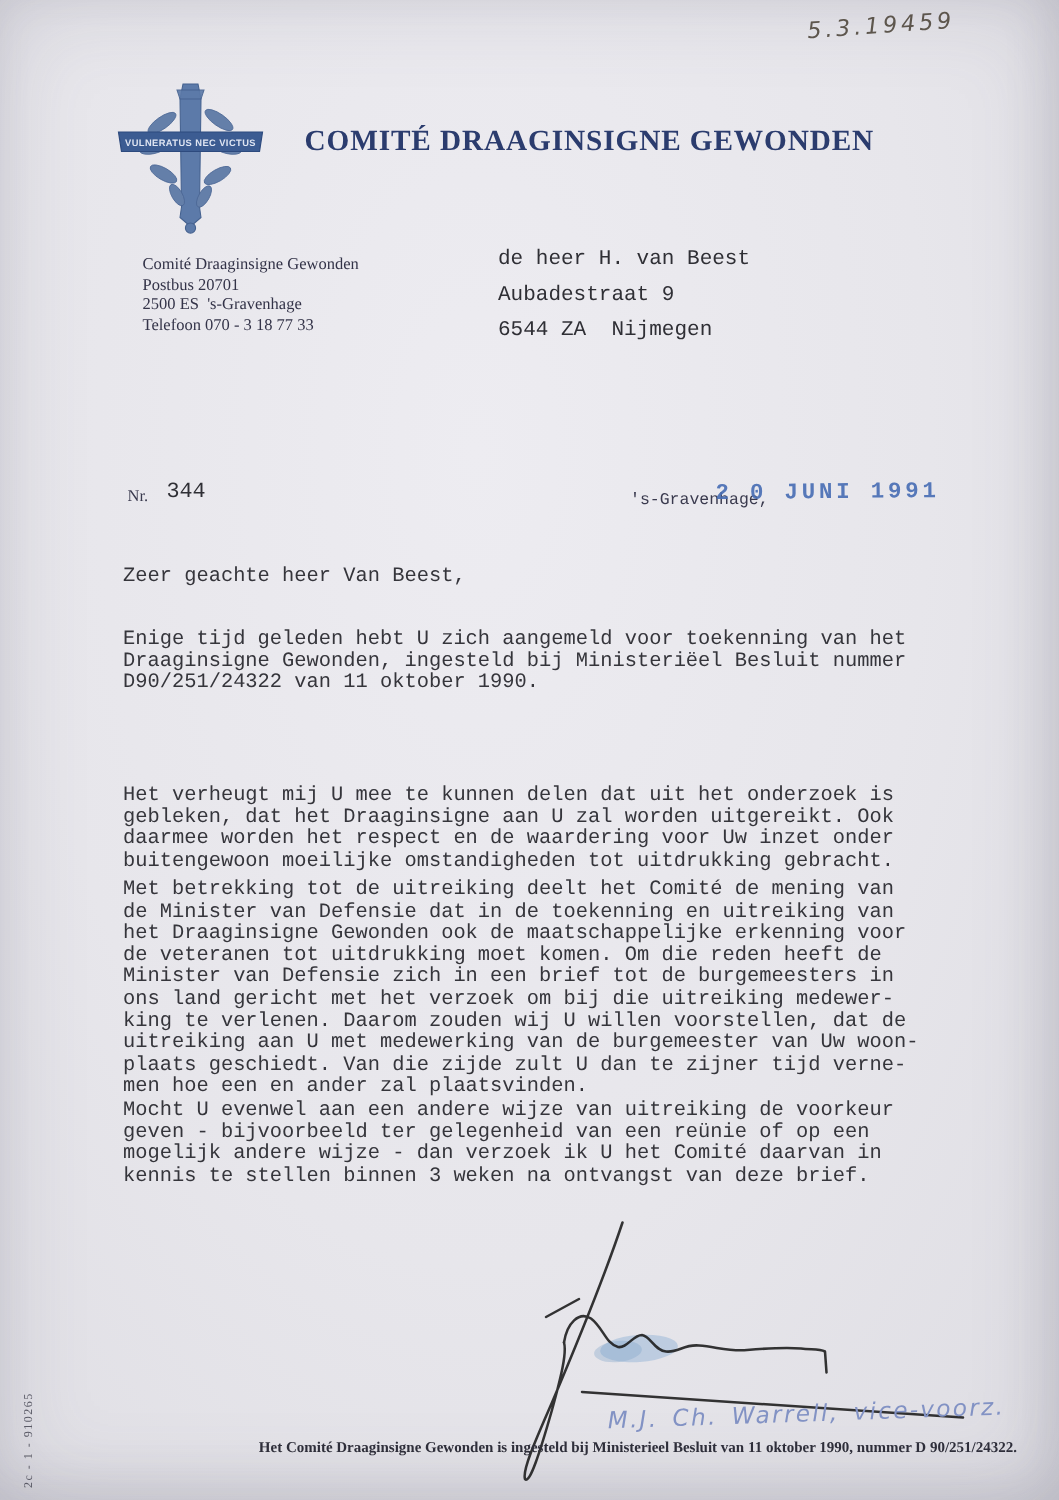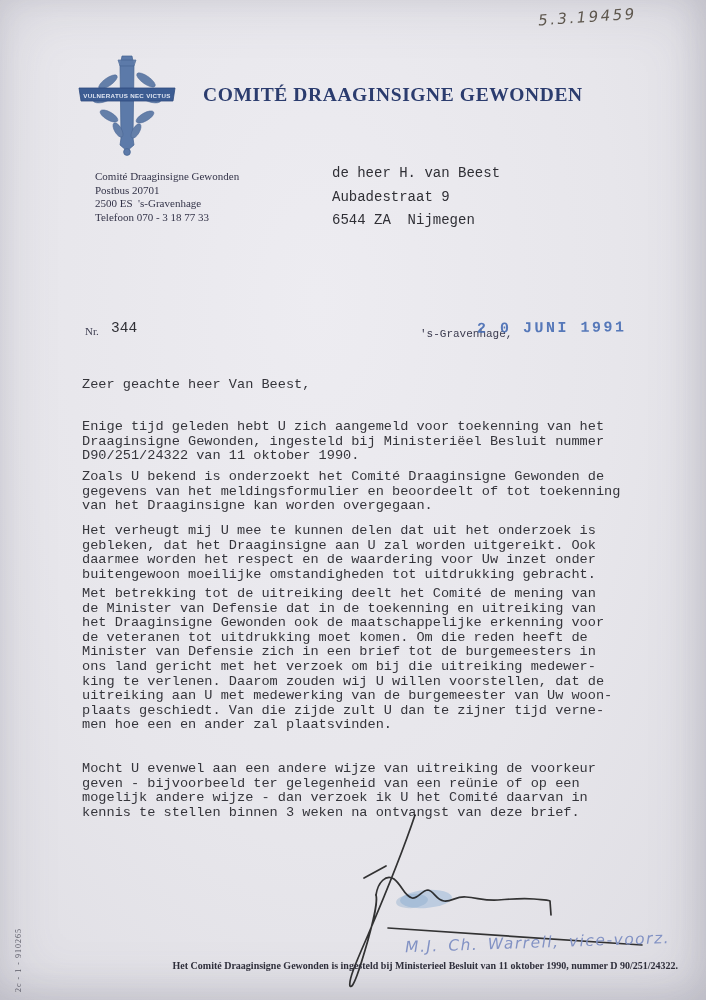--- a/index.html
+++ b/index.html
@@ -54,21 +54,21 @@
     font-size:15px; font-weight:bold; letter-spacing:2.5px;
     color:#4a6fb5; opacity:0.92; transform:rotate(-0.5deg); white-space:nowrap;
   }
   
   .salutation{ left:82px; top:377px; font-size:13.6px; white-space:pre; }
   .para{
     left:82px; width:560px;
     font-size:13.6px; line-height:14.6px;
     white-space:pre-line;
   }
-  .p0{ top:420px; } .p1{ top:470px; } .p2{ top:524px; } .p3{ top:587px; } .p4{ top:734px;margin-top:28px; }
+  .p0{ top:420px; } .p1{ top:470px; } .p2{ top:524px; } .p3{ top:587px; } .p4{ top:734px; }
   .closing{
     left:340px; top:835px; width:280px;
     font-size:13.6px; line-height:16.5px; white-space:pre-line;
   }
   
   .sig-box{ left:300px; top:800px; width:350px; height:200px; pointer-events:none; }
   .ink-name{
     left:405px; top:933px; width:300px;
     font-family:"DejaVu Sans", sans-serif;
     font-style:italic; font-size:15.5px; letter-spacing:1.5px; word-spacing:3px;
@@ -131,23 +131,20 @@
 
   <div class="abs ref-label">Nr.</div>
   <div class="abs ref-number">344</div>
   <div class="abs dateline-place">'s-Gravenhage,</div>
   <div class="abs date-stamp">2 0 JUNI 1991</div>
 
   <div class="abs salutation">Zeer geachte heer Van Beest,</div>
   <div class="abs para p0">Enige tijd geleden hebt U zich aangemeld voor toekenning van het
 Draaginsigne Gewonden, ingesteld bij Ministeriëel Besluit nummer
 D90/251/24322 van 11 oktober 1990.</div>
-  <div class="abs para p1">Zoals U bekend is onderzoekt het Comité Draaginsigne Gewonden de
-gegevens van het meldingsformulier en beoordeelt of tot toekenning
-van het Draaginsigne kan worden overgegaan.</div>
   <div class="abs para p2">Het verheugt mij U mee te kunnen delen dat uit het onderzoek is
 gebleken, dat het Draaginsigne aan U zal worden uitgereikt. Ook
 daarmee worden het respect en de waardering voor Uw inzet onder
 buitengewoon moeilijke omstandigheden tot uitdrukking gebracht.</div>
   <div class="abs para p3">Met betrekking tot de uitreiking deelt het Comité de mening van
 de Minister van Defensie dat in de toekenning en uitreiking van
 het Draaginsigne Gewonden ook de maatschappelijke erkenning voor
 de veteranen tot uitdrukking moet komen. Om die reden heeft de
 Minister van Defensie zich in een brief tot de burgemeesters in
 ons land gericht met het verzoek om bij die uitreiking medewer-

